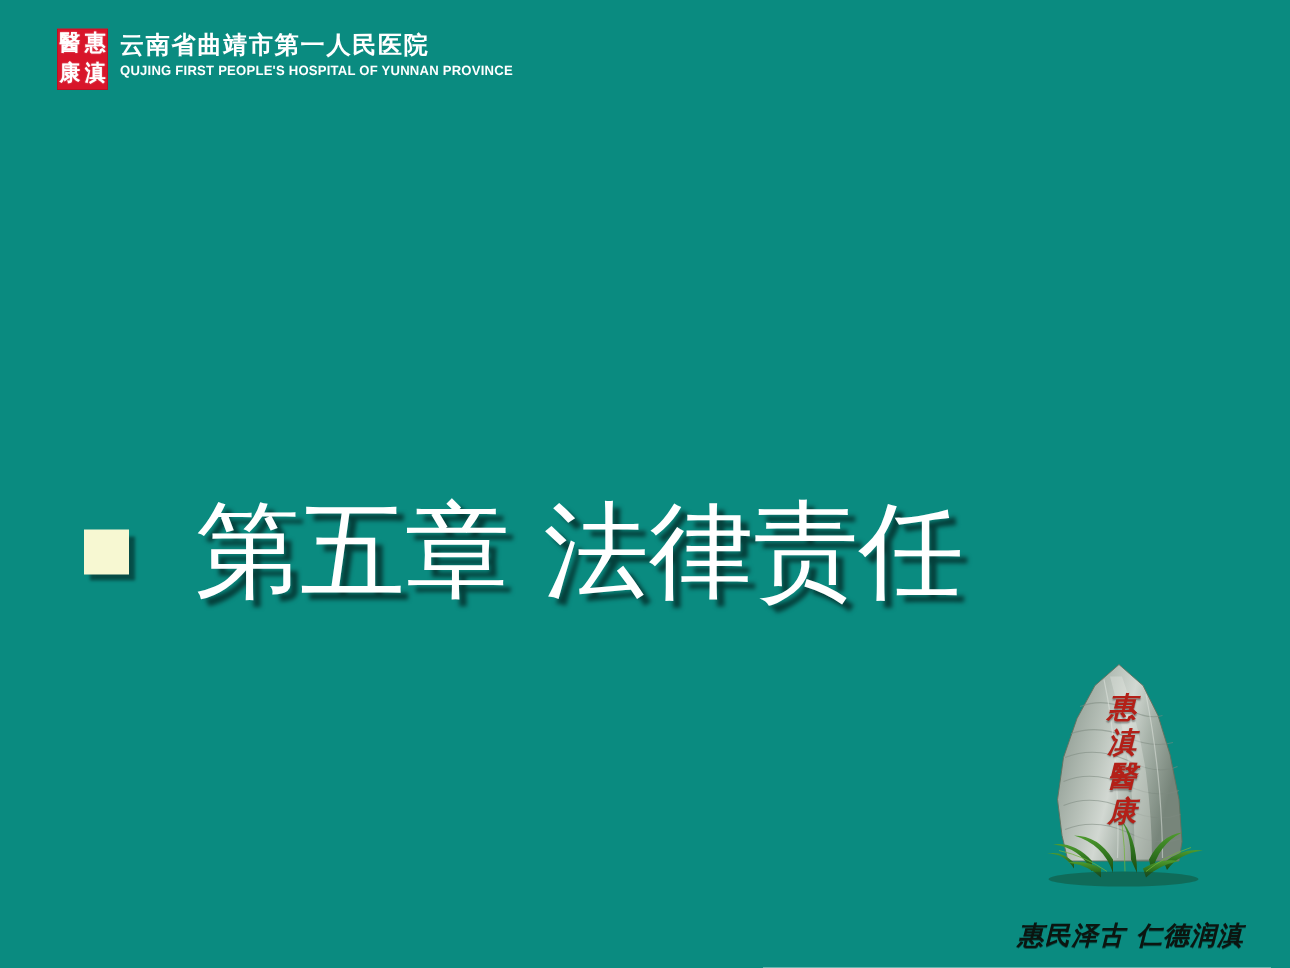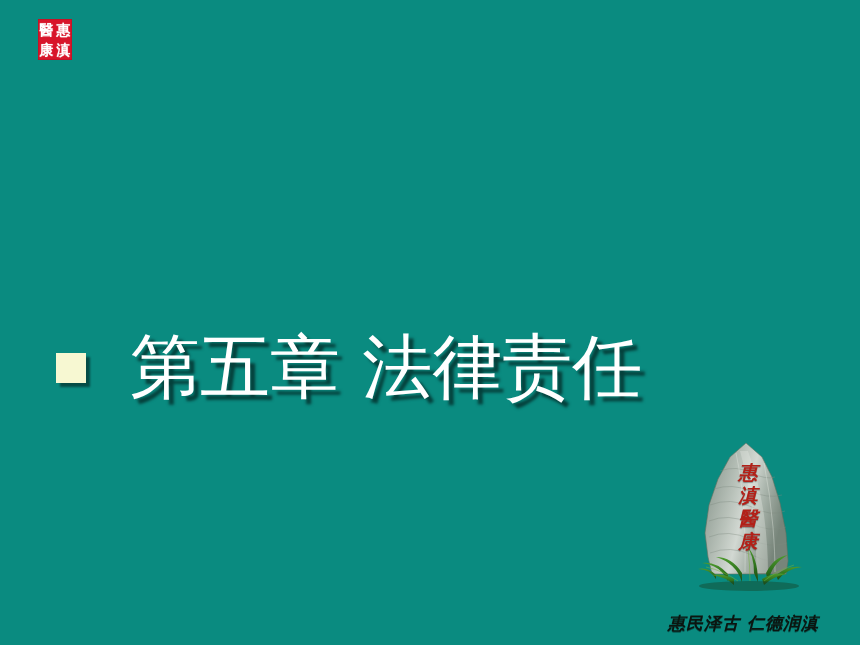--- a/index.html
+++ b/index.html
@@ -124,21 +124,21 @@
     width: 148px;
     height: 153px;
   }
   .monument-svg { display: block; width: 100%; height: 100%; }
 
   .monument-motto {
     position: absolute;
     left: 0;
     bottom: 2px;
     width: 172px;
-    text-align: left;
+    text-align: center;
     color: #0b1510;
     font-family: "DejaVu Serif", "Liberation Serif", serif;
     font-size: 17px;
     font-weight: bold;
     font-style: italic;
     letter-spacing: 1px;
     white-space: nowrap;
     text-shadow: 0 1px 0 rgba(0,0,0,.4);
   }
 
@@ -167,20 +167,24 @@
 <body>
 
 <div class="slide">
 
   <div class="brand">
     <div class="brand-seal">
       <span>醫</span>
       <span>惠</span>
       <span>康</span>
       <span>滇</span>
+    </div>
+    <div class="brand-text">
+      <div class="brand-cn">云南省曲靖市第一人民医院</div>
+      <div class="brand-en">QUJING FIRST PEOPLE'S HOSPITAL OF YUNNAN PROVINCE</div>
     </div>
   </div>
 
   <div class="title-row">
     <div class="title-bullet"></div>
     <div class="title-text">第五章 法律责任</div>
   </div>
 
   <div class="monument">
 

